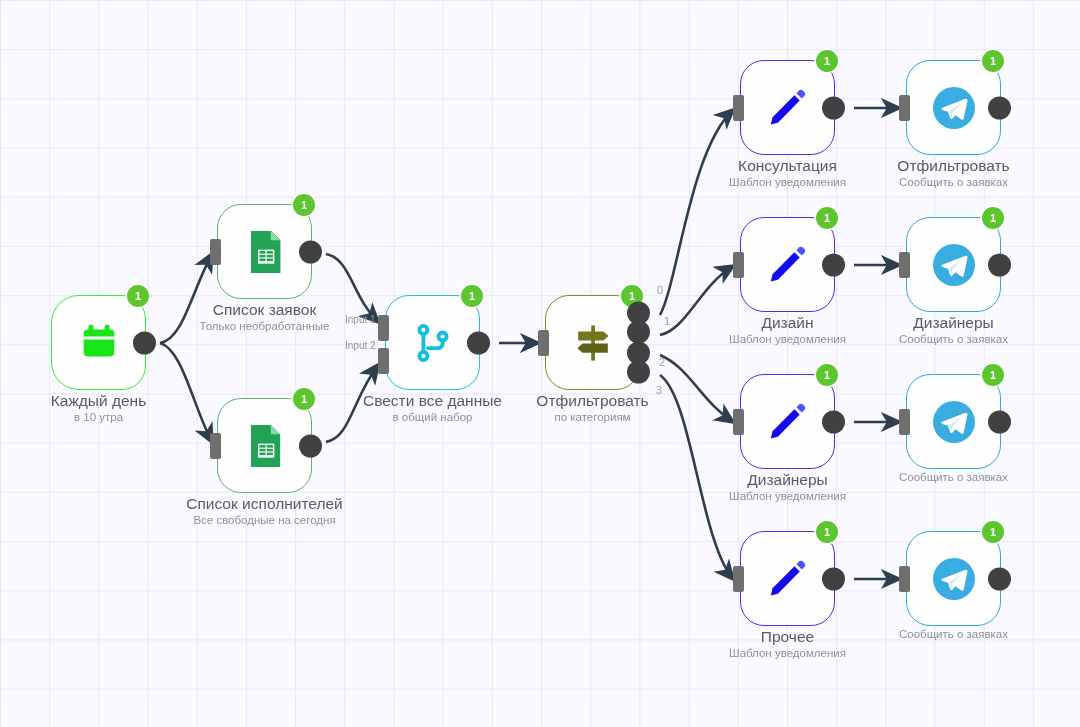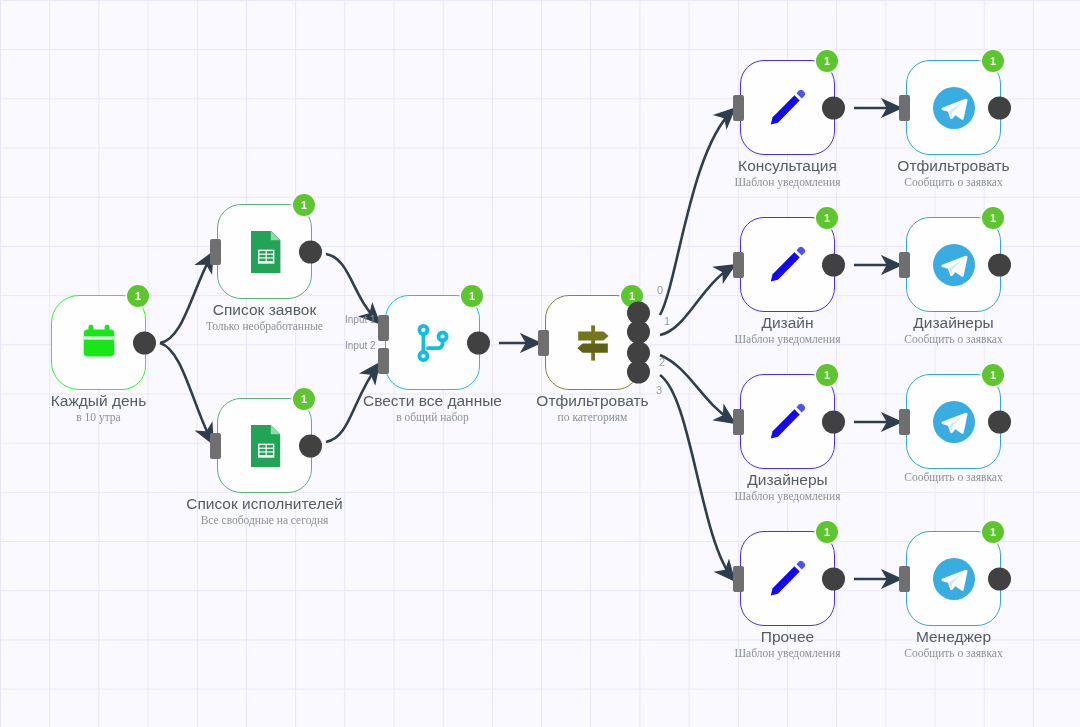--- a/index.html
+++ b/index.html
@@ -42,21 +42,21 @@
   .port-out{position:absolute;right:-11px;top:50%;transform:translateY(-50%);
     width:23px;height:23px;border-radius:50%;background:#414141;}
   .port-out.o0{top:18%;}
   .port-out.o1{top:39%;}
   .port-out.o2{top:61%;}
   .port-out.o3{top:82%;}
 
   .label{position:absolute;width:230px;text-align:center;left:50%;
     transform:translateX(-50%);top:95px;pointer-events:none;}
   .label .t{font-size:15.5px;color:#555c63;line-height:19px;white-space:nowrap;}
-  .label .s{font-size:11.5px;color:#8b9197;line-height:15px;white-space:nowrap;font-family:Liberation Serif, serif;}
+  .label .s{font-size:11.5px;color:#8b9197;line-height:15px;white-space:nowrap;}
 
   .io-label{position:absolute;font-size:10px;color:#8e949a;white-space:nowrap;}
   .out-label{position:absolute;font-size:11px;color:#9aa0a6;white-space:nowrap;}
 
   svg.gl{display:block;}
 </style>
 </head>
 <body>
 
 <div id="canvas">
@@ -323,18 +323,17 @@
     <span>
       <svg class="gl" width="56" height="56" viewBox="0 0 48 48">
         <circle cx="24" cy="24" r="18" fill="#39ade1"></circle>
         <path d="M33.8 16.1L13.9 23.8c-.9.35-.87 1.6.04 1.9l4.9 1.57 1.9 5.6c.27.8 1.3 1 1.85.35l2.6-3.1 5.2 3.82c.7.52 1.7.14 1.88-.72l3.3-15.6c.2-.95-.73-1.74-1.75-1.42z" fill="#fefefe"></path>
         <path d="M19.6 26.9l11.3-7.6-8.4 8.6-.35 3.9z" fill="#cfe9f7"></path>
       </svg>
     </span>
     <div class="port-in"></div>
     <div class="port-out"></div>
     <div class="label">
-      <div class="t">Менеджер</div>
       <div class="s">Сообщить о заявках</div>
     </div>
   </div>
 
 </div>
 
 </body></html>

